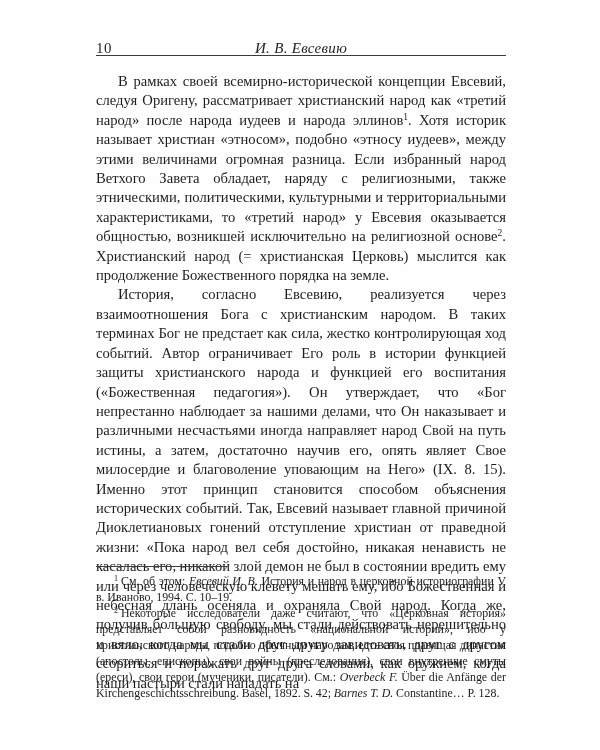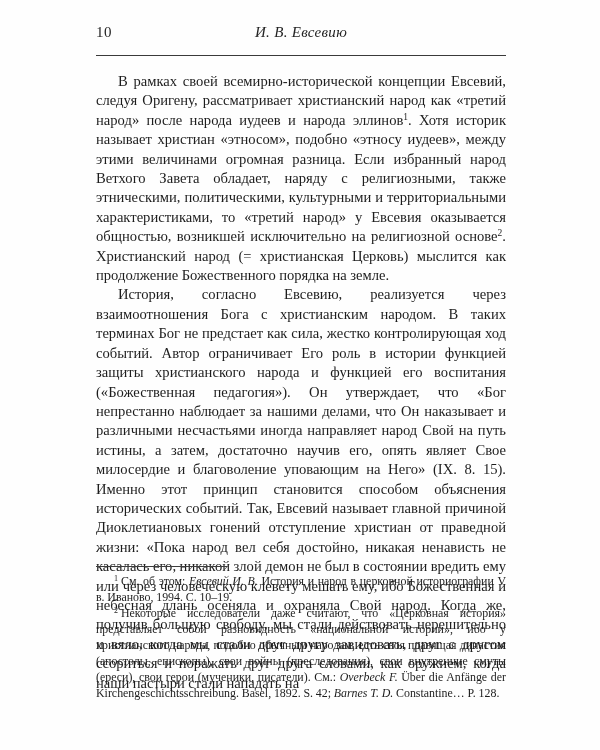--- a/index.html
+++ b/index.html
@@ -22,21 +22,21 @@
     width: 600px;
     height: 750px;
     background: #fefefe;
     box-sizing: border-box;
   }
 
   
   .running-head {
     position: absolute;
     left: 96px;
-    top: 24px;
+    top: 40px;
     width: 410px;
     height: 24px;
   }
   .folio {
     position: absolute;
     left: 0;
     top: 0;
     font-size: 15px;
     letter-spacing: 0.4px;
     color: #262626;

